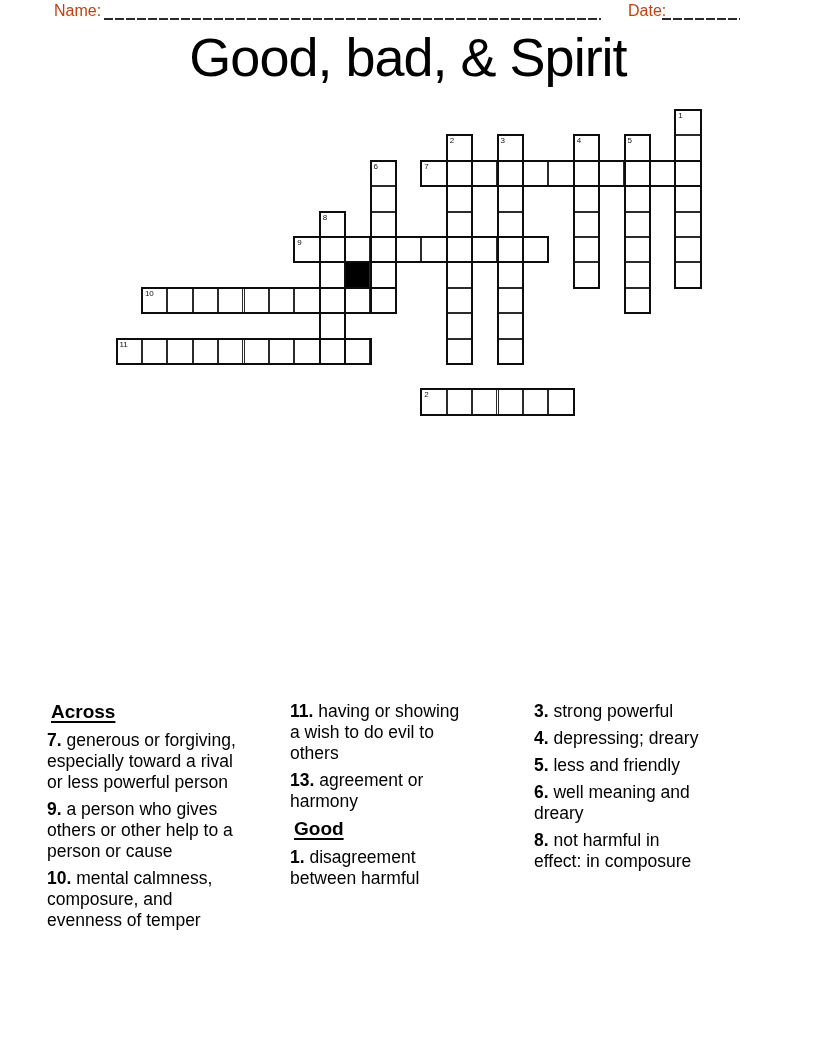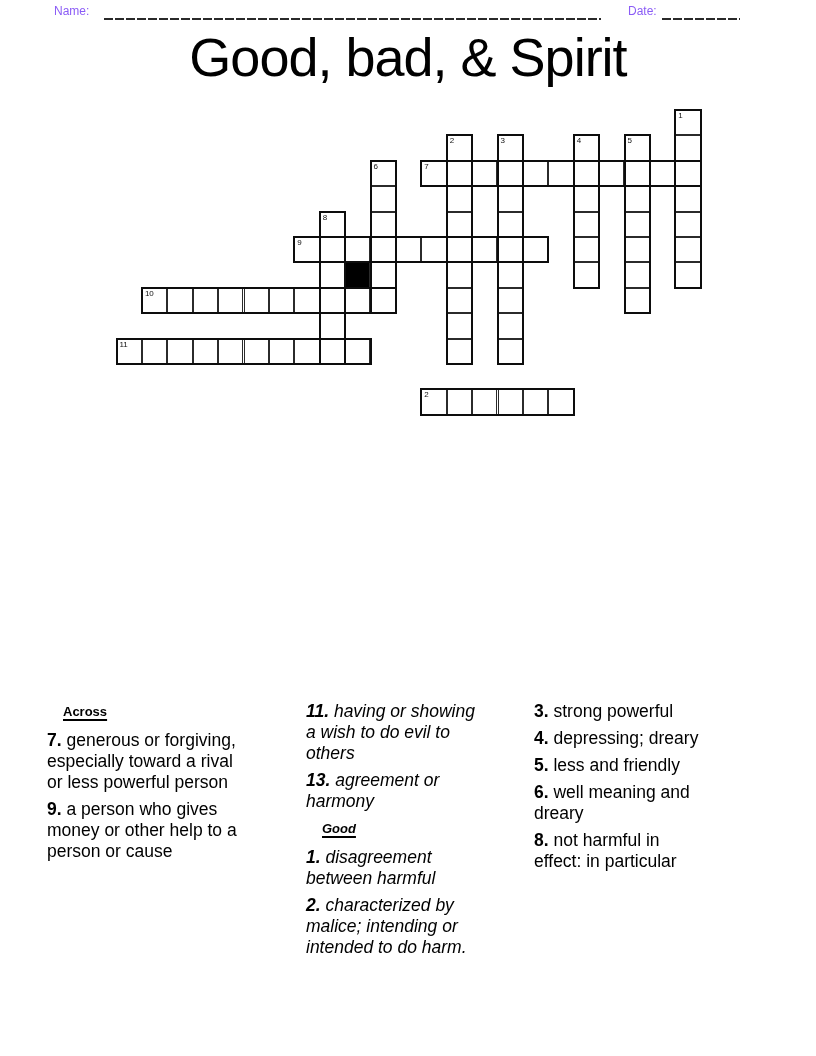--- a/index.html
+++ b/index.html
@@ -2,21 +2,21 @@
 <html><head>
 <meta charset="utf-8">
 <style>
   html,body{margin:0;padding:0;background:#ffffff;}
   body{
     width:816px;height:1056px;position:relative;overflow:hidden;
     font-family:"Liberation Sans","DejaVu Sans",sans-serif;color:#000;
   }
   .abs{position:absolute;}
   
-  .field-label{font-size:12px;line-height:18px;color:#8b5cf6;}
+  .field-label{font-size:16px;line-height:18px;color:#c2410c;}
   .write-line{
     height:2px;
     background:repeating-linear-gradient(to right,#2a2a2a 0 9px,transparent 9px 11px);
   }
   
   .title{
     left:0;top:26px;width:816px;text-align:center;
     font-size:54px;line-height:62px;letter-spacing:-1px;color:#000;
   }
   
@@ -30,21 +30,21 @@
     font-size:8px;line-height:9px;color:#111;
     font-family:"Liberation Sans","DejaVu Sans",sans-serif;
   }
   .word-outline{
     position:absolute;box-sizing:border-box;
     border:2px solid #0d0d0d;background:transparent;pointer-events:none;
   }
   
   .clue-col{position:absolute;top:701px;}
   .clue-heading{
-    font-size:13px;font-weight:bold;line-height:22px;margin:0 0 7px 16px;
+    font-size:19px;font-weight:bold;line-height:22px;margin:0 0 7px 4px;
     text-decoration:underline;text-decoration-thickness:2px;text-underline-offset:3px;
   }
   .clue{font-size:17.5px;line-height:21px;margin:0 0 6px 0;}
   .clue b{font-weight:bold;}
 </style>
 </head>
 <body>
 
 <div class="abs field-label" style="left:54px;top:2px;">Name:</div>
 <div class="abs write-line" style="left:104px;top:18px;width:497px;"></div>
@@ -174,28 +174,28 @@
     <div class="word-outline" style="left: 496.5px; top: 134.4px; width: 27.4px; height: 230.6px;"></div>
     <div class="word-outline" style="left: 572.7px; top: 134.4px; width: 27.4px; height: 154.4px;"></div>
     <div class="word-outline" style="left: 623.5px; top: 134.4px; width: 27.4px; height: 179.8px;"></div>
     <div class="word-outline" style="left: 369.5px; top: 159.8px; width: 27.4px; height: 154.4px;"></div>
     <div class="word-outline" style="left: 318.7px; top: 210.6px; width: 27.4px; height: 154.4px;"></div>
   </div>
 
 <div class="clue-col" id="clue-col-1" style="left:47px;width:202px;">
     <div class="clue-heading">Across</div>
     <p class="clue"><b>7.</b><span> generous or forgiving, especially toward a rival or less powerful person</span></p>
-    <p class="clue"><b>9.</b><span> a person who gives money or other help to a person or cause</span></p>
-  </div>
-<div class="clue-col" id="clue-col-2" style="left:306px;width:182px;font-style:italic;">
+    <p class="clue"><b>9.</b><span> a person who gives others or other help to a person or cause</span></p>
+    <p class="clue"><b>10.</b><span> mental calmness, composure, and evenness of temper</span></p>
+  </div>
+<div class="clue-col" id="clue-col-2" style="left:290px;width:182px;">
     <p class="clue"><b>11.</b><span> having or showing a wish to do evil to others</span></p>
     <p class="clue"><b>13.</b><span> agreement or harmony</span></p>
     <div class="clue-heading">Good</div>
     <p class="clue"><b>1.</b><span> disagreement between harmful</span></p>
-    <p class="clue"><b>2.</b><span> characterized by malice; intending or intended to do harm.</span></p>
   </div>
 <div class="clue-col" id="clue-col-3" style="left:534px;width:174px;">
     <p class="clue"><b>3.</b><span> strong powerful</span></p>
     <p class="clue"><b>4.</b><span> depressing; dreary</span></p>
     <p class="clue"><b>5.</b><span> less and friendly</span></p>
     <p class="clue"><b>6.</b><span> well meaning and dreary</span></p>
-    <p class="clue"><b>8.</b><span> not harmful in effect: in particular</span></p>
+    <p class="clue"><b>8.</b><span> not harmful in effect: in composure</span></p>
   </div>
 
 </body></html>

